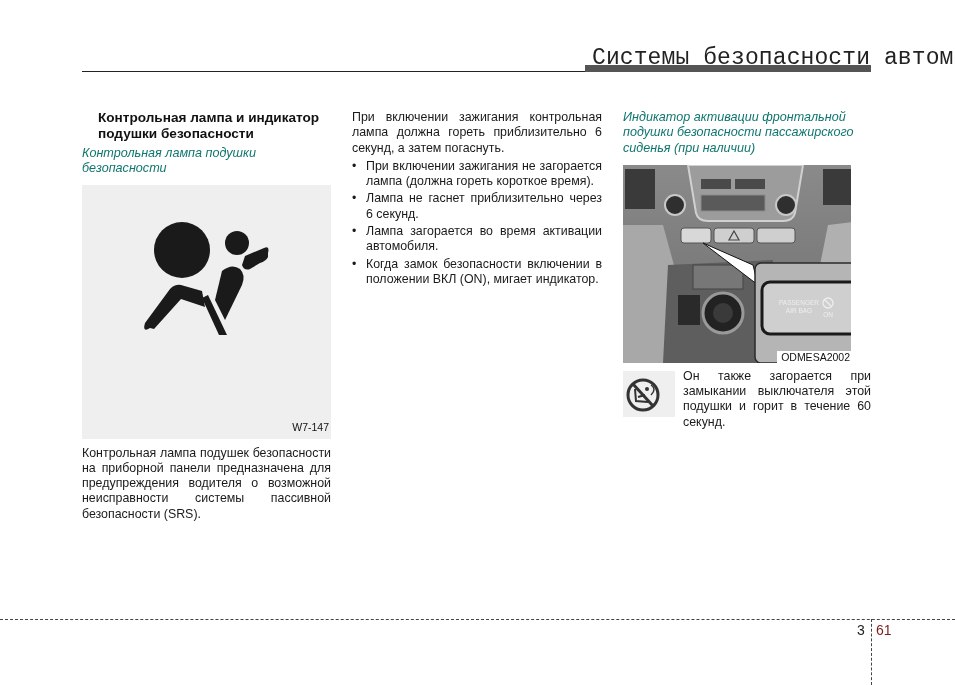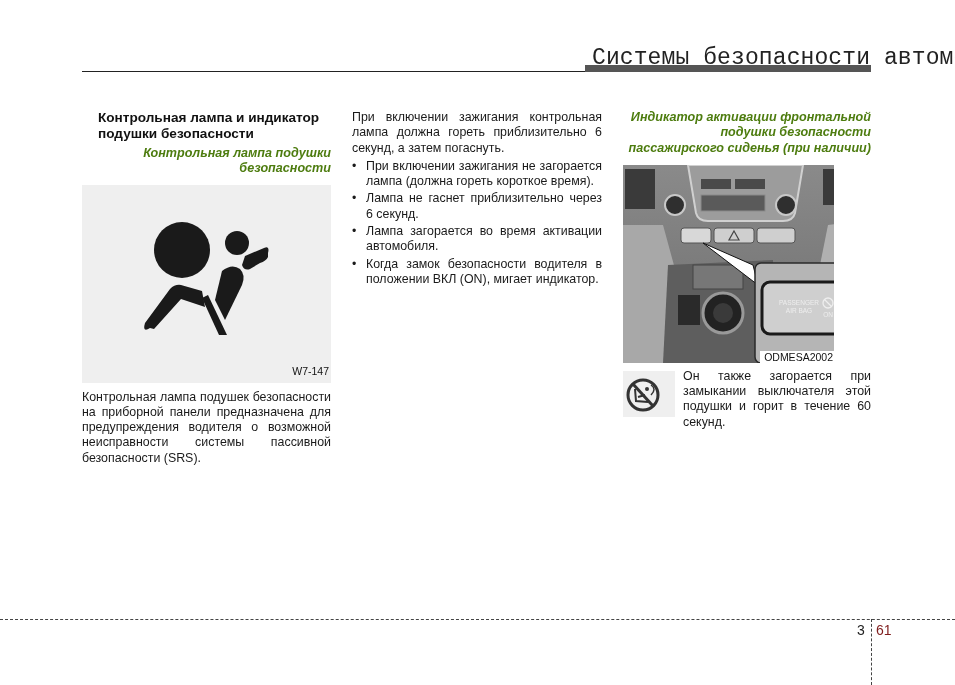--- a/index.html
+++ b/index.html
@@ -8,32 +8,32 @@
     .header-title { position: absolute; left: 592px; top: 45px; font-family: Liberation Mono, monospace; font-size: 23px; color: #222; letter-spacing: 0.1px; white-space: nowrap; }
     .header-thin-line { position: absolute; left: 82px; top: 71px; width: 505px; height: 1px; background: #222; }
     .header-thick-bar { position: absolute; left: 585px; top: 65px; width: 286px; height: 7px; background: #555; }
 
     .col { position: absolute; font-size: 12.4px; line-height: 15.3px; }
     .col-left { left: 82px; top: 110px; width: 249px; }
     .col-mid { left: 352px; top: 110px; width: 250px; }
     .col-right { left: 623px; top: 110px; width: 248px; }
 
     .section-title { font-weight: bold; font-size: 13.6px; line-height: 16px; color: #111; margin: 0 0 4px 16px; }
-    .sub-title { font-weight: bold; font-style: italic; font-size: 12.6px; line-height: 15.3px; color: #4d7c0f; margin: 0 0 6px 0; text-align: right; }
+    .sub-title { font-weight: normal; font-style: italic; font-size: 12.6px; line-height: 15.3px; color: #0f766e; margin: 0 0 6px 0; }
 
     .just { text-align: justify; text-align-last: left; margin: 0 0 3px 0; }
 
-    .figure-airbag { position: relative; width: 249px; height: 198px; background: #efefef; margin-top: 8px; }
+    .figure-airbag { position: relative; width: 249px; height: 254px; background: #efefef; margin-top: 8px; }
     .figure-code { position: absolute; right: 2px; bottom: 3px; font-size: 10.5px; color: #111; }
 
     .bullets { list-style: none; margin: 2px 0 0 0; padding: 0; }
     .bullets li { position: relative; padding-left: 14px; margin: 0 0 2px 0; text-align: justify; text-align-last: left; }
     .bullets li .bullet-dot { position: absolute; left: 0; top: 0; }
 
-    .figure-photo { position: relative; width: 211px; height: 198px; margin-top: 9px; background: #9a9a9a; overflow: hidden; }
+    .figure-photo { position: relative; width: 228px; height: 198px; margin-top: 9px; background: #9a9a9a; overflow: hidden; }
     .photo-code { position: absolute; right: 0; bottom: 0; background: #fff; padding: 0 1px 0 4px; font-size: 10.5px; line-height: 12px; color: #111; }
 
     .indicator-block { margin-top: 6px; }
     .indicator-icon-box { float: left; width: 52px; height: 46px; background: #efefef; margin: 2px 8px 0 0; position: relative; }
 
     .footer-dash { position: absolute; left: 0; top: 619px; width: 955px; height: 0; border-top: 1.5px dashed #444; }
     .footer-vdash { position: absolute; left: 871px; top: 619px; width: 0; height: 66px; border-left: 1.5px dashed #444; }
     .page-chapter { position: absolute; left: 857px; top: 622px; font-size: 14px; color: #222; }
     .page-number { position: absolute; left: 876px; top: 622px; font-size: 14px; color: #7f1d1d; }
   </style>
@@ -60,21 +60,21 @@
   </div>
   <p class="just" style="margin-top:7px;">Контрольная лампа подушек безопасности на приборной панели предназначена для предупреждения водителя о возможной неисправности системы пассивной безопасности (SRS).</p>
 </div>
 
 <div class="col col-mid">
   <p class="just">При включении зажигания контрольная лампа должна гореть приблизительно 6 секунд, а затем погаснуть.</p>
   <ul class="bullets">
     <li><span class="bullet-dot">•</span><span>При включении зажигания не загорается лампа (должна гореть короткое время).</span></li>
     <li><span class="bullet-dot">•</span><span>Лампа не гаснет приблизительно через 6 секунд.</span></li>
     <li><span class="bullet-dot">•</span><span>Лампа загорается во время активации автомобиля.</span></li>
-    <li><span class="bullet-dot">•</span><span>Когда замок безопасности водителя в положении ВКЛ (ON), мигает индикатор.</span></li>
+    <li><span class="bullet-dot">•</span><span>Когда замок безопасности включении в положении ВКЛ (ON), мигает индикатор.</span></li>
   </ul>
 </div>
 
 <div class="col col-right">
   <div class="sub-title" style="margin-bottom:0;">Индикатор активации фронтальной подушки безопасности пассажирского сиденья (при наличии)</div>
   <div class="figure-photo">
     <svg width="248" height="198" viewBox="0 0 248 198" style="position:absolute;left:0;top:0;">
       <defs>
         <linearGradient id="g1" x1="0" y1="0" x2="0" y2="1">
           <stop offset="0" stop-color="#8a8a8a"></stop>

